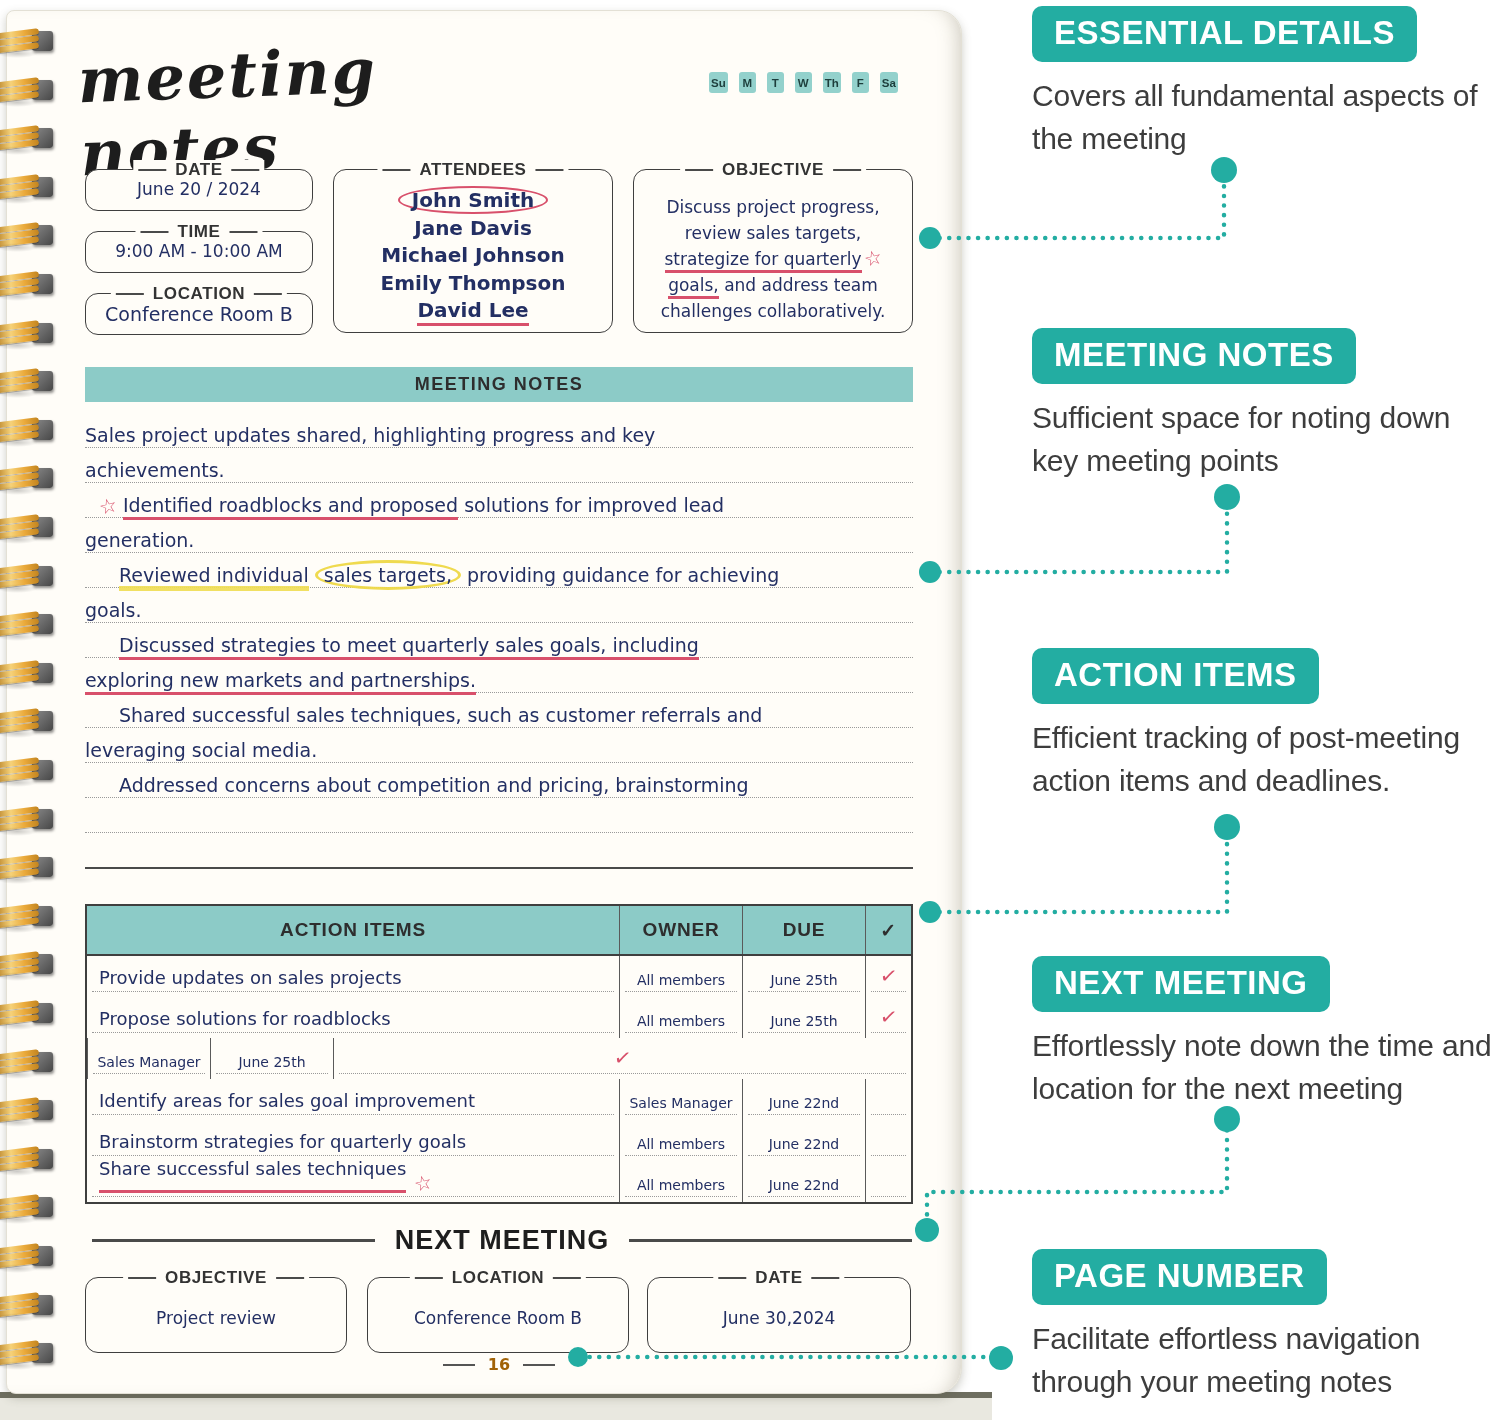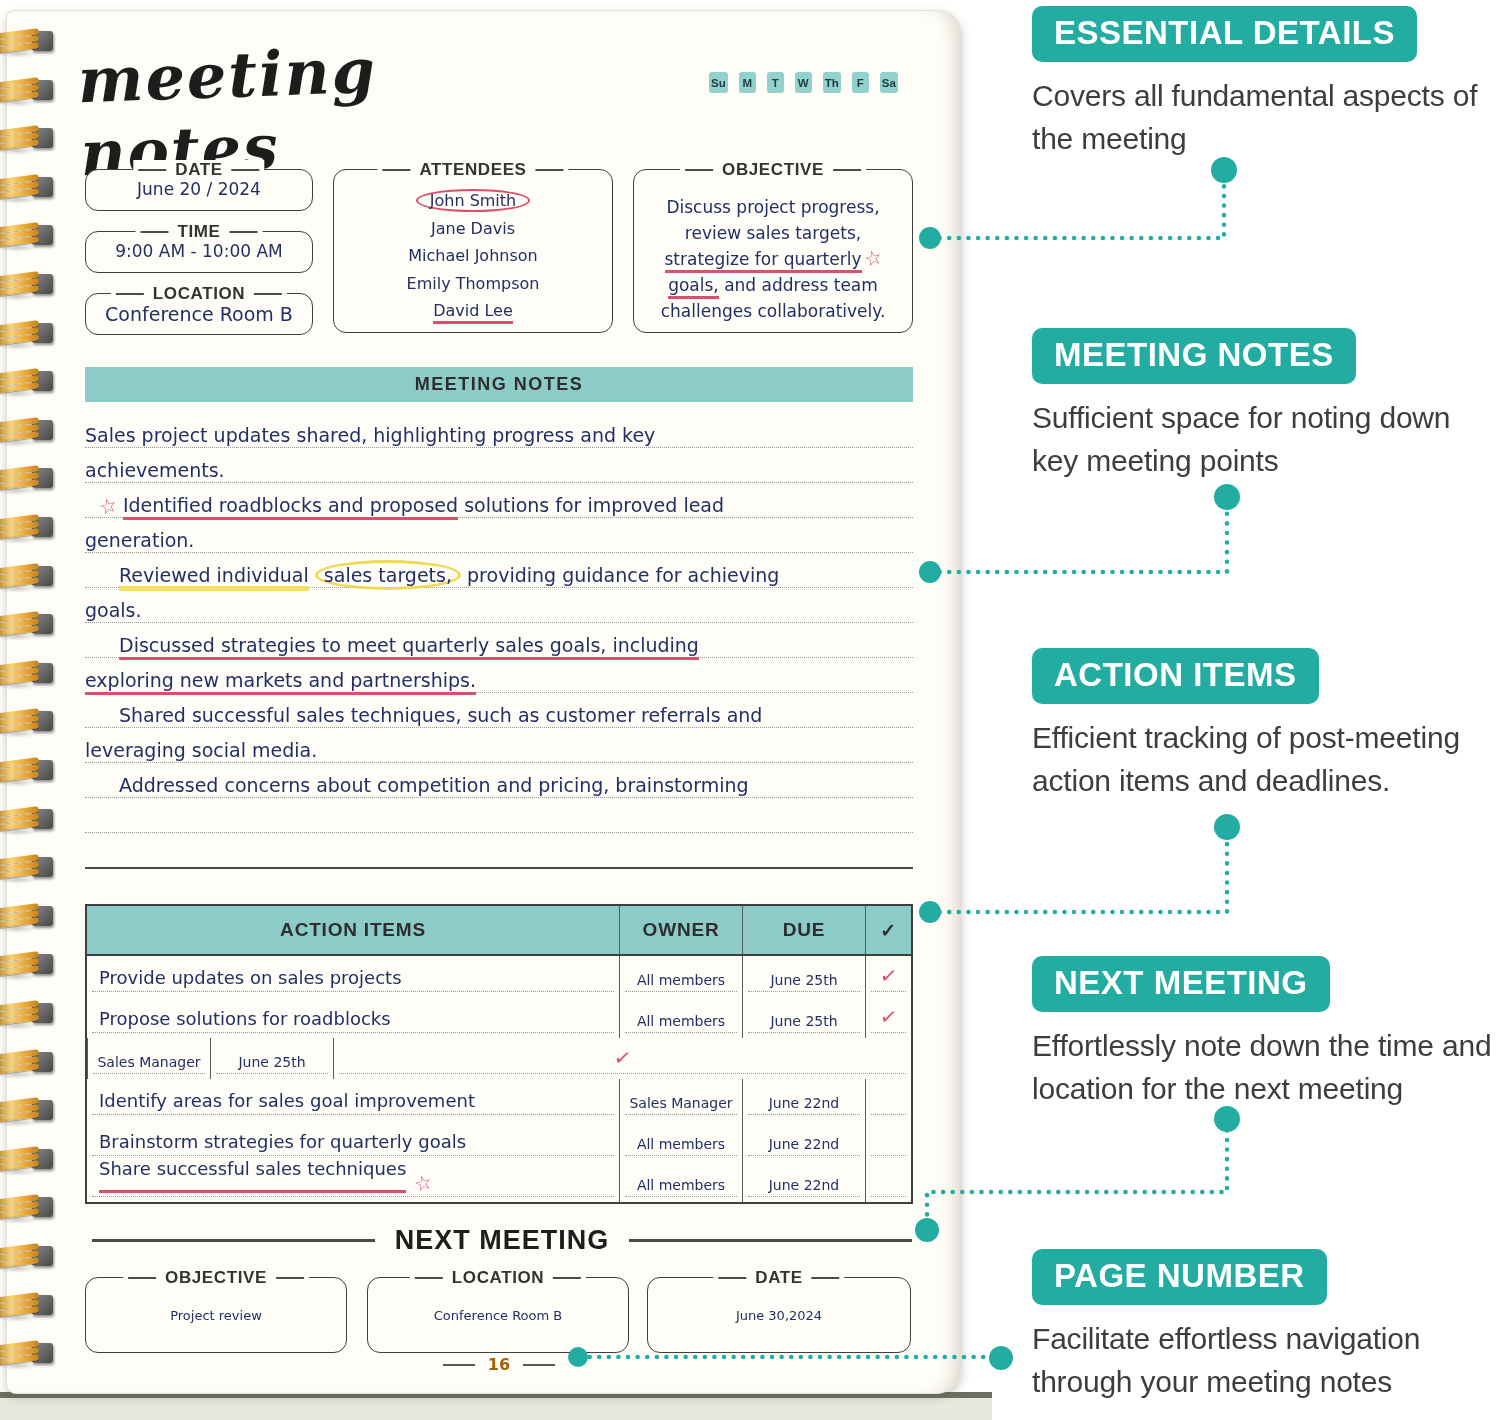--- a/index.html
+++ b/index.html
@@ -50,21 +50,21 @@
 
   .box-date{left:78px;top:158px;width:228px;height:42px;}
   .box-time{left:78px;top:220px;width:228px;height:42px;}
   .box-loc {left:78px;top:282px;width:228px;height:42px;}
   .fval{position:absolute;left:0;right:0;top:9px;text-align:center;font-size:17px;}
   .box-loc .fval{font-size:19px;}
 
   .box-att{left:326px;top:158px;width:280px;height:164px;}
   .att-list{position:absolute;left:0;right:0;top:17px;display:flex;flex-direction:column;
     align-items:center;}
-  .att-name{font-size:16px;line-height:27.5px;}
+  .att-name{font-size:20px;line-height:27.5px;font-weight:bold;}
   .o-red{border:2.5px solid var(--red);border-radius:50%;padding:0 12px;}
   .u-red-thick{border-bottom:3px solid var(--red);padding-bottom:1px;}
 
   .box-obj{left:626px;top:158px;width:280px;height:164px;}
   .obj-lines{position:absolute;left:0;right:0;top:24px;}
   .obj-line{text-align:center;font-size:17px;line-height:26px;white-space:nowrap;}
 
   
   .u-red{border-bottom:3px solid var(--red);padding-bottom:1px;}
   .u-yellow{box-shadow:0 5px 0 rgba(240,221,85,.92);}
@@ -108,21 +108,21 @@
   .itext{position:relative;z-index:1;}
 
   
   .nm-header{position:absolute;left:85px;top:1214px;width:820px;display:flex;
     align-items:center;gap:20px;}
   .nm-header .hline{flex:1;height:2.5px;background:#4a4a4a;}
   .nm-title{font-size:27px;font-weight:700;letter-spacing:1px;color:#1e1e1e;white-space:nowrap;}
   .box-nm-obj{left:78px;top:1266px;width:262px;height:76px;}
   .box-nm-loc{left:360px;top:1266px;width:262px;height:76px;}
   .box-nm-date{left:640px;top:1266px;width:264px;height:76px;}
-  .nmval{position:absolute;left:0;right:0;top:30px;text-align:center;font-size:13px;}
+  .nmval{position:absolute;left:0;right:0;top:30px;text-align:center;font-size:17px;}
 
   
   .pageno{position:absolute;left:78px;top:1344px;width:828px;display:flex;
     align-items:center;justify-content:center;gap:13px;}
   .pageno .dash{width:32px;height:2px;background:#555;}
   .pageno .num{font-family:"DejaVu Sans",sans-serif;font-weight:700;font-size:16px;color:#a16207;}
 
   
   .connectors{position:absolute;inset:0;width:1500px;height:1420px;pointer-events:none;z-index:8;}
 

